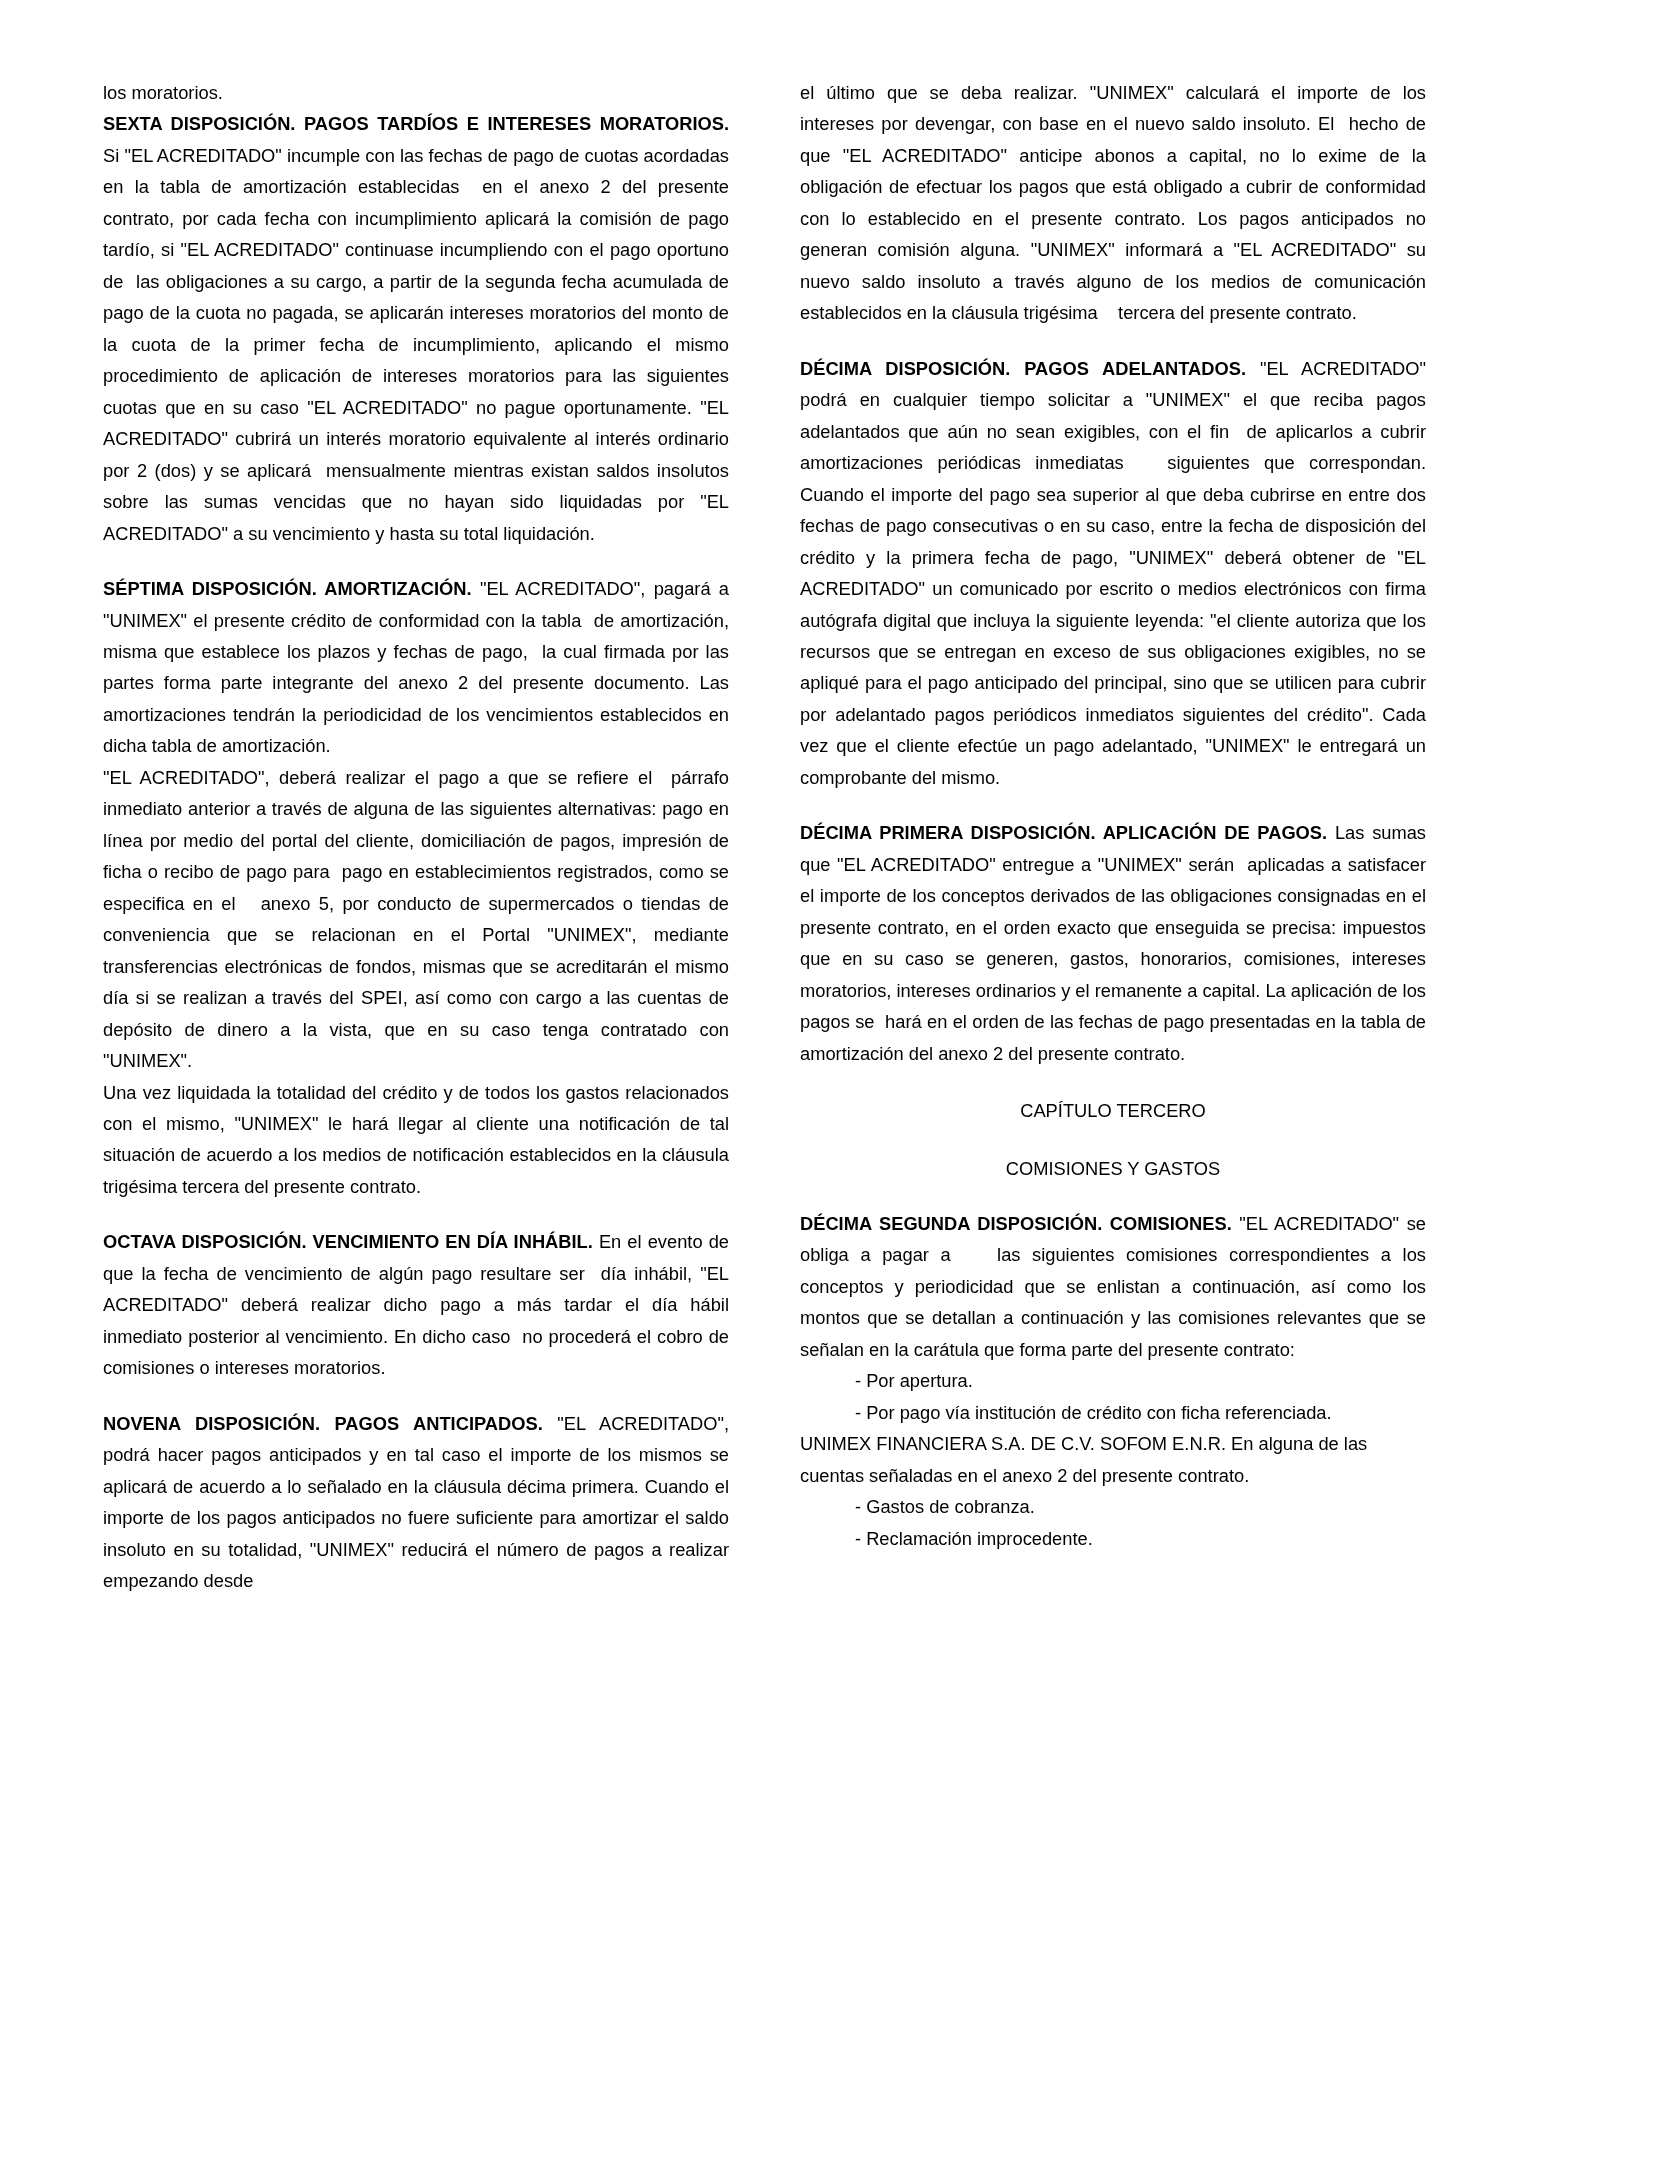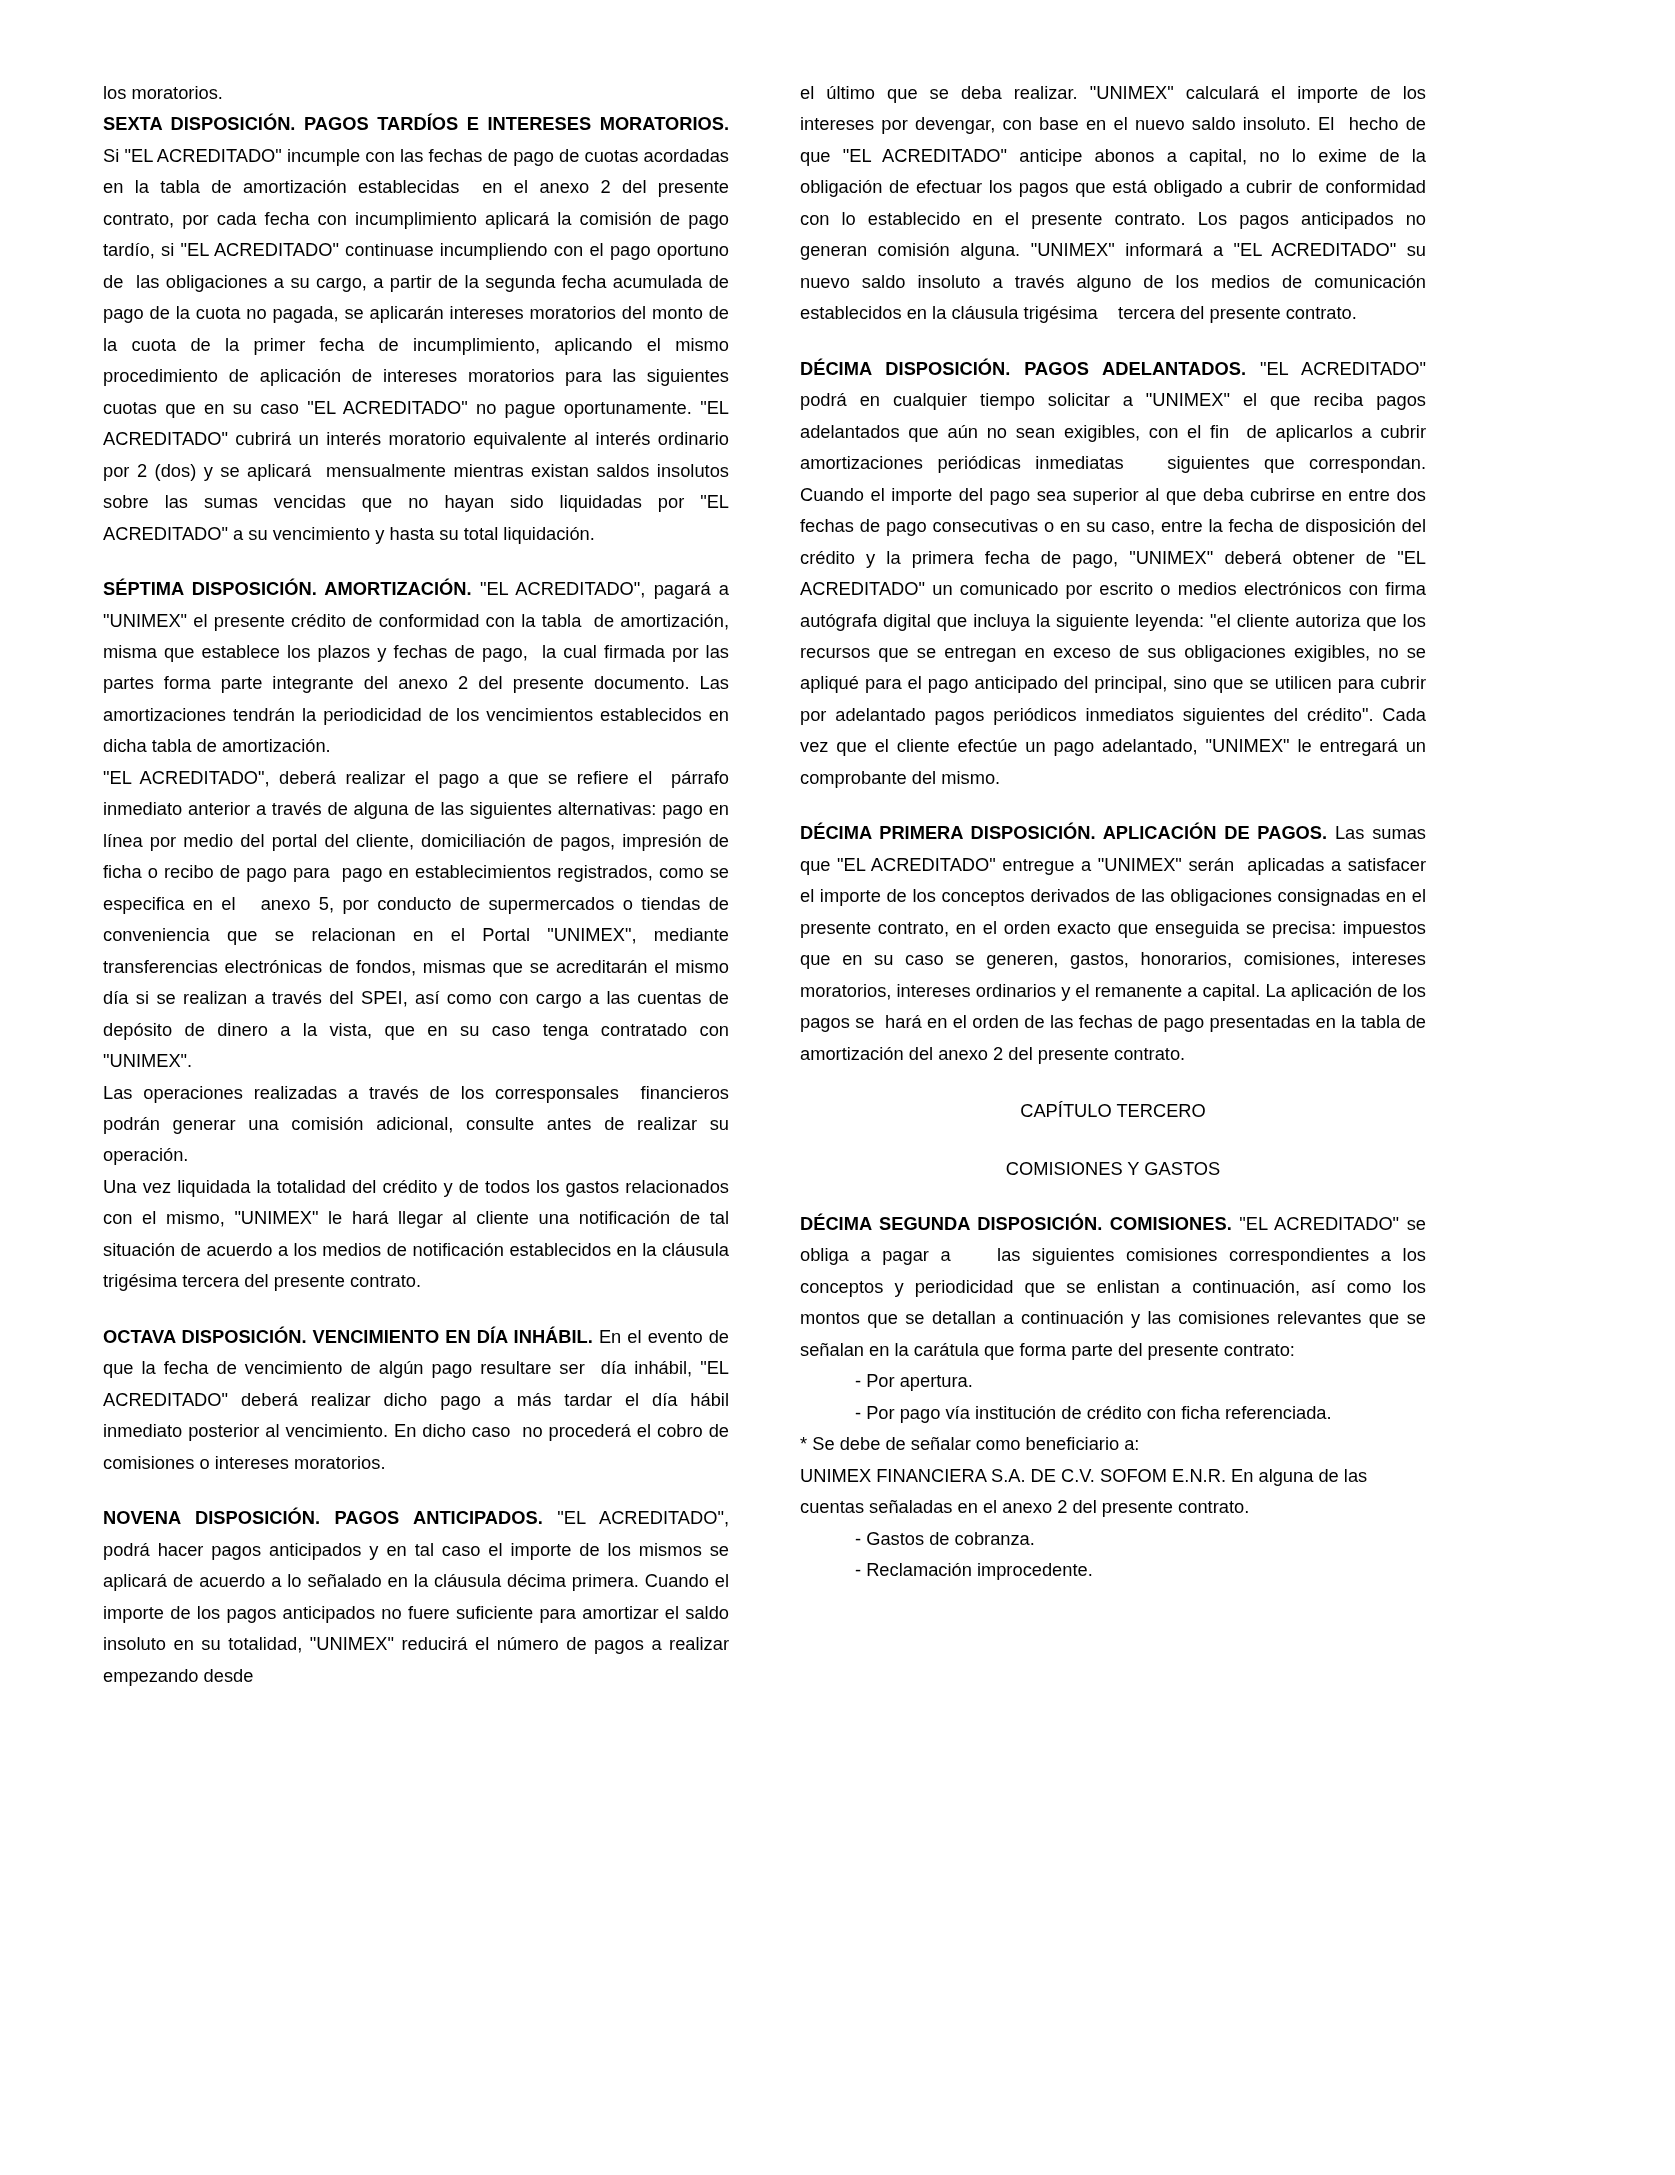--- a/index.html
+++ b/index.html
@@ -63,35 +63,33 @@
 <body>
 
 <div class="page">
   <div class="columns">
 
     <div class="col" id="left-col">
         <p><span class="run">los moratorios.</span></p>
         <p><span class="b">SEXTA DISPOSICIÓN. PAGOS TARDÍOS E INTERESES MORATORIOS.</span><span class="run"> Si "EL ACREDITADO" incumple con las fechas de pago de cuotas acordadas en la tabla de amortización establecidas  en el anexo 2 del presente contrato, por cada fecha con incumplimiento aplicará la comisión de pago tardío, si "EL ACREDITADO" continuase incumpliendo con el pago oportuno de  las obligaciones a su cargo, a partir de la segunda fecha acumulada de pago de la cuota no pagada, se aplicarán intereses moratorios del monto de la cuota de la primer fecha de incumplimiento, aplicando el mismo procedimiento de aplicación de intereses moratorios para las siguientes cuotas que en su caso "EL ACREDITADO" no pague oportunamente. "EL ACREDITADO" cubrirá un interés moratorio equivalente al interés ordinario por 2 (dos) y se aplicará  mensualmente mientras existan saldos insolutos sobre las sumas vencidas que no hayan sido liquidadas por "EL ACREDITADO" a su vencimiento y hasta su total liquidación.</span></p>
         <p class="spaced"><span class="b">SÉPTIMA DISPOSICIÓN. AMORTIZACIÓN.</span><span class="run"> "EL ACREDITADO", pagará a "UNIMEX" el presente crédito de conformidad con la tabla  de amortización, misma que establece los plazos y fechas de pago,  la cual firmada por las partes forma parte integrante del anexo 2 del presente documento. Las amortizaciones tendrán la periodicidad de los vencimientos establecidos en dicha tabla de amortización.</span></p>
         <p><span class="run">"EL ACREDITADO", deberá realizar el pago a que se refiere el  párrafo inmediato anterior a través de alguna de las siguientes alternativas: pago en línea por medio del portal del cliente, domiciliación de pagos, impresión de ficha o recibo de pago para  pago en establecimientos registrados, como se especifica en el   anexo 5, por conducto de supermercados o tiendas de conveniencia que se relacionan en el Portal "UNIMEX", mediante transferencias electrónicas de fondos, mismas que se acreditarán el mismo día si se realizan a través del SPEI, así como con cargo a las cuentas de depósito de dinero a la vista, que en su caso tenga contratado con "UNIMEX".</span></p>
-        <p><span class="run">Las operaciones realizadas a través de los corresponsales  financieros podrán generar una comisión adicional, consulte antes de realizar su operación.</span></p>
         <p><span class="run">Una vez liquidada la totalidad del crédito y de todos los gastos relacionados con el mismo, "UNIMEX" le hará llegar al cliente una notificación de tal situación de acuerdo a los medios de notificación establecidos en la cláusula trigésima tercera del presente contrato.</span></p>
         <p class="spaced"><span class="b">OCTAVA DISPOSICIÓN. VENCIMIENTO EN DÍA INHÁBIL.</span><span class="run"> En el evento de que la fecha de vencimiento de algún pago resultare ser  día inhábil, "EL ACREDITADO" deberá realizar dicho pago a más tardar el día hábil inmediato posterior al vencimiento. En dicho caso  no procederá el cobro de comisiones o intereses moratorios.</span></p>
         <p class="spaced"><span class="b">NOVENA DISPOSICIÓN. PAGOS ANTICIPADOS.</span><span class="run"> "EL ACREDITADO", podrá hacer pagos anticipados y en tal caso el importe de los mismos se aplicará de acuerdo a lo señalado en la cláusula décima primera. Cuando el importe de los pagos anticipados no fuere suficiente para amortizar el saldo insoluto en su totalidad, "UNIMEX" reducirá el número de pagos a realizar empezando desde</span></p>
       </div>
     <div class="col" id="right-col">
         <p><span class="run">el último que se deba realizar. "UNIMEX" calculará el importe de los intereses por devengar, con base en el nuevo saldo insoluto. El  hecho de que "EL ACREDITADO" anticipe abonos a capital, no lo exime de la obligación de efectuar los pagos que está obligado a cubrir de conformidad con lo establecido en el presente contrato. Los pagos anticipados no generan comisión alguna. "UNIMEX" informará a "EL ACREDITADO" su nuevo saldo insoluto a través alguno de los medios de comunicación establecidos en la cláusula trigésima    tercera del presente contrato.</span></p>
         <p class="spaced"><span class="b">DÉCIMA DISPOSICIÓN. PAGOS ADELANTADOS.</span><span class="run"> "EL ACREDITADO" podrá en cualquier tiempo solicitar a "UNIMEX" el que reciba pagos adelantados que aún no sean exigibles, con el fin  de aplicarlos a cubrir amortizaciones periódicas inmediatas   siguientes que correspondan. Cuando el importe del pago sea superior al que deba cubrirse en entre dos fechas de pago consecutivas o en su caso, entre la fecha de disposición del crédito y la primera fecha de pago, "UNIMEX" deberá obtener de "EL ACREDITADO" un comunicado por escrito o medios electrónicos con firma autógrafa digital que incluya la siguiente leyenda: "el cliente autoriza que los recursos que se entregan en exceso de sus obligaciones exigibles, no se apliqué para el pago anticipado del principal, sino que se utilicen para cubrir por adelantado pagos periódicos inmediatos siguientes del crédito". Cada vez que el cliente efectúe un pago adelantado, "UNIMEX" le entregará un comprobante del mismo.</span></p>
         <p class="spaced"><span class="b">DÉCIMA PRIMERA DISPOSICIÓN. APLICACIÓN DE PAGOS.</span><span class="run"> Las sumas que "EL ACREDITADO" entregue a "UNIMEX" serán  aplicadas a satisfacer el importe de los conceptos derivados de las obligaciones consignadas en el presente contrato, en el orden exacto que enseguida se precisa: impuestos que en su caso se generen, gastos, honorarios, comisiones, intereses moratorios, intereses ordinarios y el remanente a capital. La aplicación de los pagos se  hará en el orden de las fechas de pago presentadas en la tabla de  amortización del anexo 2 del presente contrato.</span></p>
         <p class="center">CAPÍTULO TERCERO</p>
         <p class="center">COMISIONES Y GASTOS</p>
         <p class="spaced"><span class="b">DÉCIMA SEGUNDA DISPOSICIÓN. COMISIONES.</span><span class="run"> "EL ACREDITADO" se obliga a pagar a    las siguientes comisiones correspondientes a los conceptos y periodicidad que se enlistan a continuación, así como los montos que se detallan a continuación y las comisiones relevantes que se señalan en la carátula que forma parte del presente contrato:</span></p>
         <p class="indent-item"><span class="run">- Por apertura.</span></p>
         <p class="indent-item"><span class="run">- Por pago vía institución de crédito con ficha referenciada.</span></p>
-        <p class="plain"><span class="run">* Se debe de señalar como beneficiario a:</span></p>
         <p class="plain"><span class="run">UNIMEX FINANCIERA S.A. DE C.V. SOFOM E.N.R. En alguna de las cuentas señaladas en el anexo 2 del presente contrato.</span></p>
         <p class="indent-item"><span class="run">- Gastos de cobranza.</span></p>
         <p class="indent-item"><span class="run">- Reclamación improcedente.</span></p>
       </div>
 
   </div>
 </div>
 
 
 </body></html>

